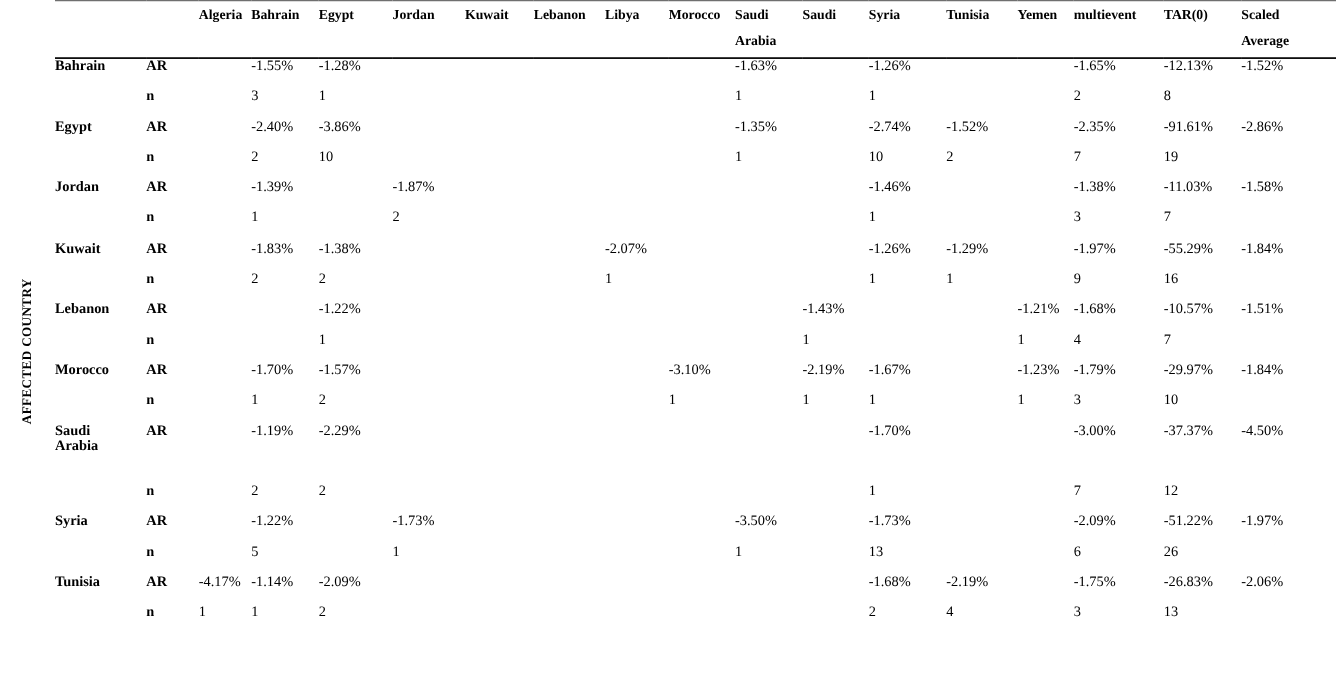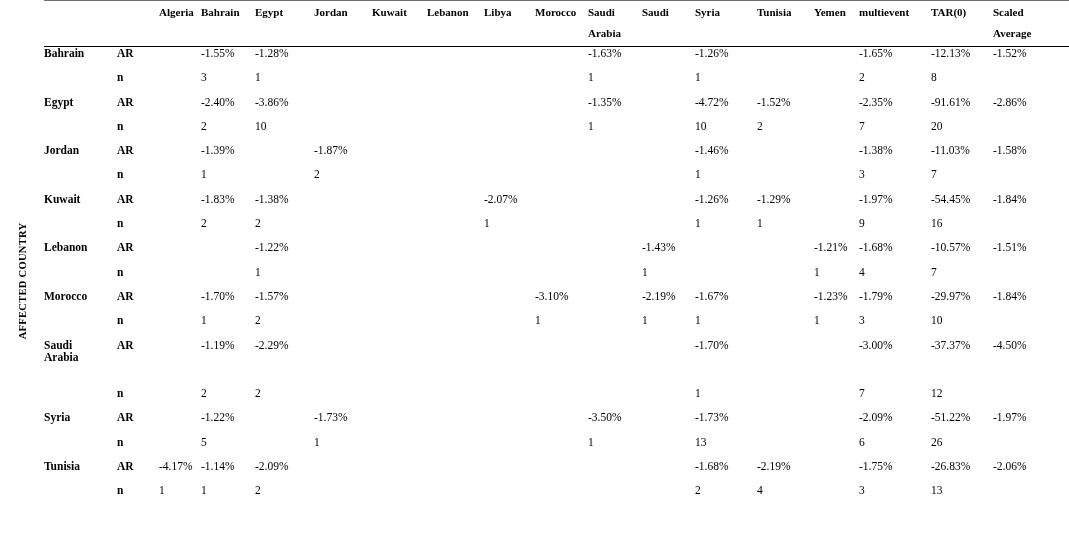--- a/index.html
+++ b/index.html
@@ -215,21 +215,21 @@
           <td class="col-value col-algeria"></td>
           <td class="col-value col-bahrain">-2.40%</td>
           <td class="col-value col-egypt">-3.86%</td>
           <td class="col-value col-jordan"></td>
           <td class="col-value col-kuwait"></td>
           <td class="col-value col-lebanon"></td>
           <td class="col-value col-libya"></td>
           <td class="col-value col-morocco"></td>
           <td class="col-value col-saudi">-1.35%</td>
           <td class="col-value col-sudan"></td>
-          <td class="col-value col-syria">-4.72%</td>
+          <td class="col-value col-syria">-2.74%</td>
           <td class="col-value col-tunisia">-1.52%</td>
           <td class="col-value col-yemen"></td>
           <td class="col-value col-multi">-2.35%</td>
           <td class="col-value col-tar">-91.61%</td>
           <td class="col-value col-scaled">-2.86%</td>
         </tr>
         <tr>
           <td class="col-country"></td>
           <td class="col-metric">n</td>
           <td class="col-value col-algeria"></td>
@@ -239,21 +239,21 @@
           <td class="col-value col-kuwait"></td>
           <td class="col-value col-lebanon"></td>
           <td class="col-value col-libya"></td>
           <td class="col-value col-morocco"></td>
           <td class="col-value col-saudi">1</td>
           <td class="col-value col-sudan"></td>
           <td class="col-value col-syria">10</td>
           <td class="col-value col-tunisia">2</td>
           <td class="col-value col-yemen"></td>
           <td class="col-value col-multi">7</td>
-          <td class="col-value col-tar">20</td>
+          <td class="col-value col-tar">19</td>
           <td class="col-value col-scaled"></td>
         </tr>
         <tr class="row-group-start">
           <td class="col-country">Jordan</td>
           <td class="col-metric">AR</td>
           <td class="col-value col-algeria"></td>
           <td class="col-value col-bahrain">-1.39%</td>
           <td class="col-value col-egypt"></td>
           <td class="col-value col-jordan">-1.87%</td>
           <td class="col-value col-kuwait"></td>
@@ -299,21 +299,21 @@
           <td class="col-value col-kuwait"></td>
           <td class="col-value col-lebanon"></td>
           <td class="col-value col-libya">-2.07%</td>
           <td class="col-value col-morocco"></td>
           <td class="col-value col-saudi"></td>
           <td class="col-value col-sudan"></td>
           <td class="col-value col-syria">-1.26%</td>
           <td class="col-value col-tunisia">-1.29%</td>
           <td class="col-value col-yemen"></td>
           <td class="col-value col-multi">-1.97%</td>
-          <td class="col-value col-tar">-54.45%</td>
+          <td class="col-value col-tar">-55.29%</td>
           <td class="col-value col-scaled">-1.84%</td>
         </tr>
         <tr>
           <td class="col-country"></td>
           <td class="col-metric">n</td>
           <td class="col-value col-algeria"></td>
           <td class="col-value col-bahrain">2</td>
           <td class="col-value col-egypt">2</td>
           <td class="col-value col-jordan"></td>
           <td class="col-value col-kuwait"></td>

